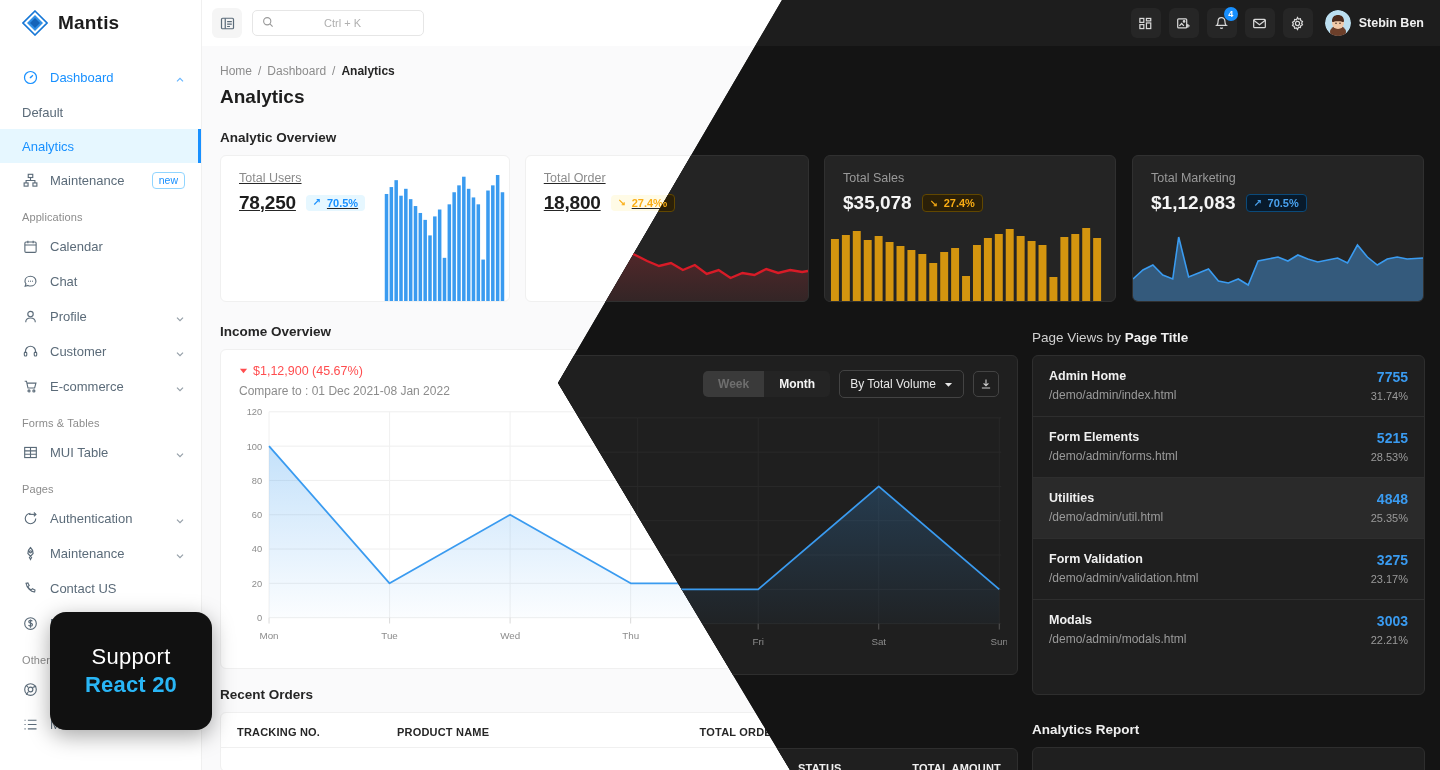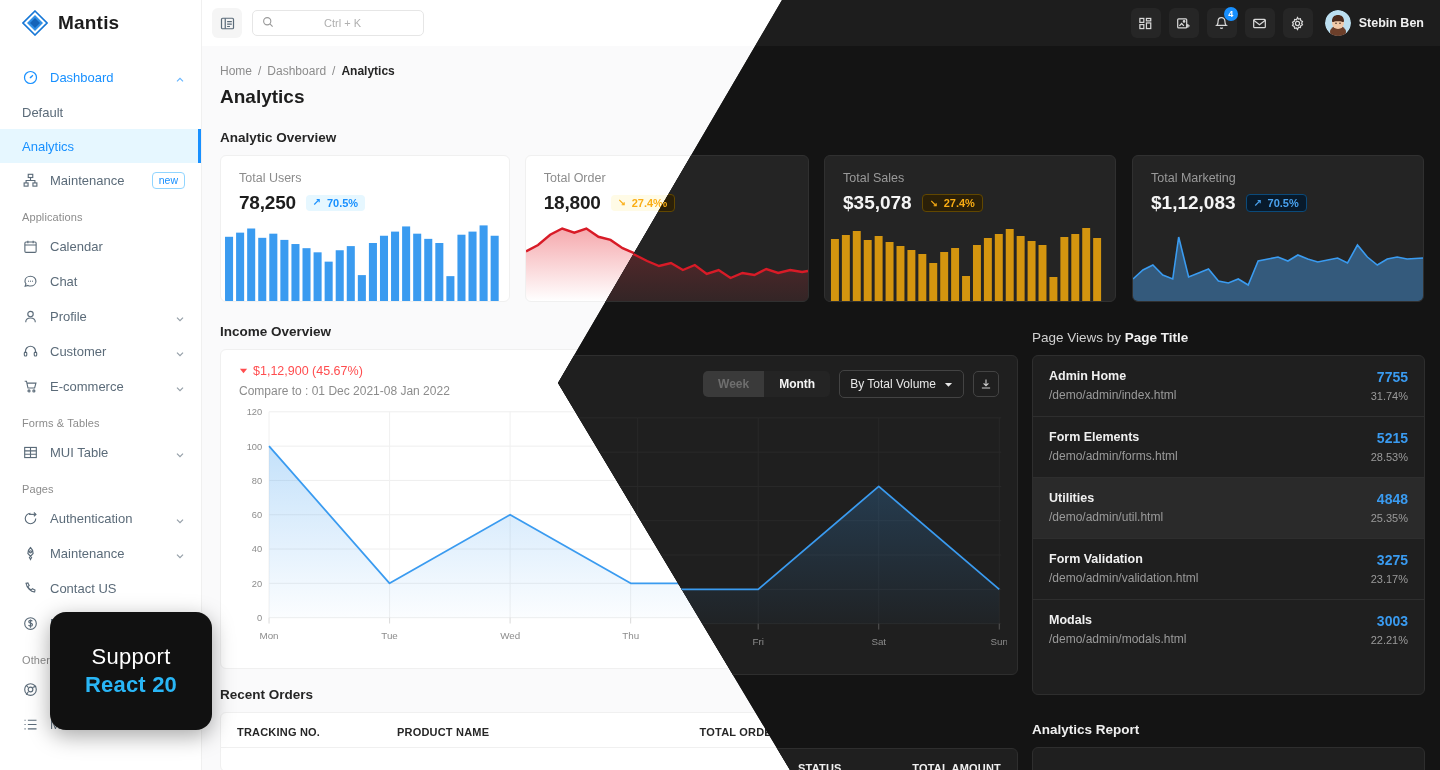--- a/index.html
+++ b/index.html
@@ -93,21 +93,21 @@
   .breadcrumb { font-size: 12px; color: #8c8c8c; display: flex; gap: 6px; align-items: center; }
   .breadcrumb .crumb { color: #8c8c8c; }
   .breadcrumb .crumb.cur { color: #262626; font-weight: bold; }
   .page-title { font-size: 19px; font-weight: bold; color: #1d1d1d; margin-top: 8px; }
   .section-title { font-size: 13.5px; font-weight: bold; color: #262626; margin: 22px 0 10px; }
 
   
   .stat-row { display: flex; gap: 15px; }
   .stat-card {
     flex: 1 1 0; min-width: 0; background: #fff; border: 1px solid #f0f0f0;
-    border-radius: 6px; overflow: hidden; height: 147px; display: flex; flex-direction: column;
+    border-radius: 6px; overflow: hidden; height: 147px; display: flex; flex-direction: row; text-decoration: underline;
   }
   .stat-card .sc-head { padding: 15px 18px 0; }
   .stat-label { font-size: 12.5px; color: #8c8c8c; }
   .stat-row2 { display: flex; align-items: center; gap: 10px; margin-top: 7px; }
   .stat-value { font-size: 19px; font-weight: bold; color: #1d1d1d; letter-spacing: -.2px; }
   .pct {
     display: inline-flex; align-items: center; gap: 4px; font-size: 11px; font-weight: bold;
     border-radius: 4px; padding: 2px 7px;
   }
   .pct.blue { color: #1890ff; background: #e6f7ff; }

